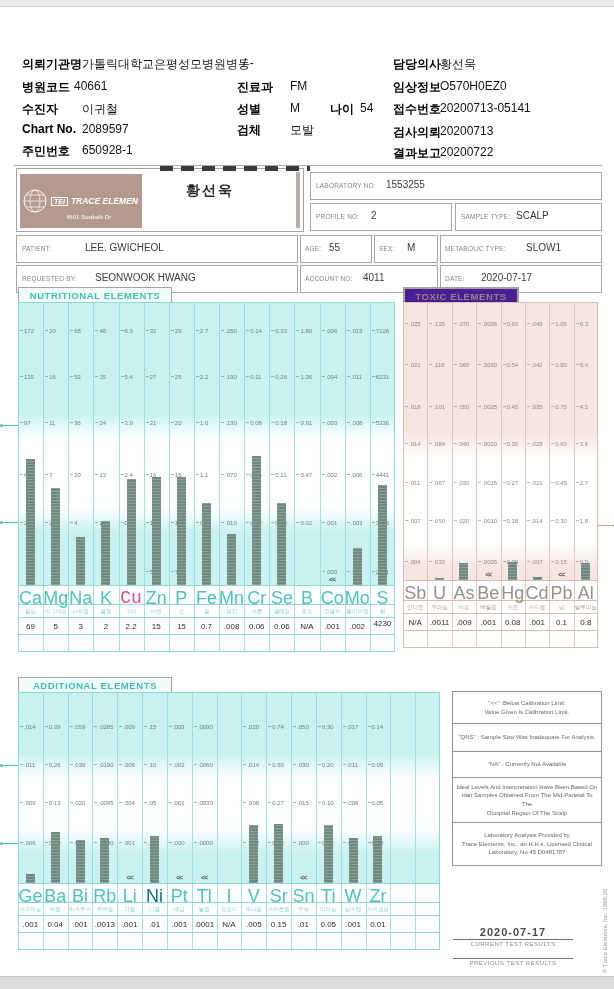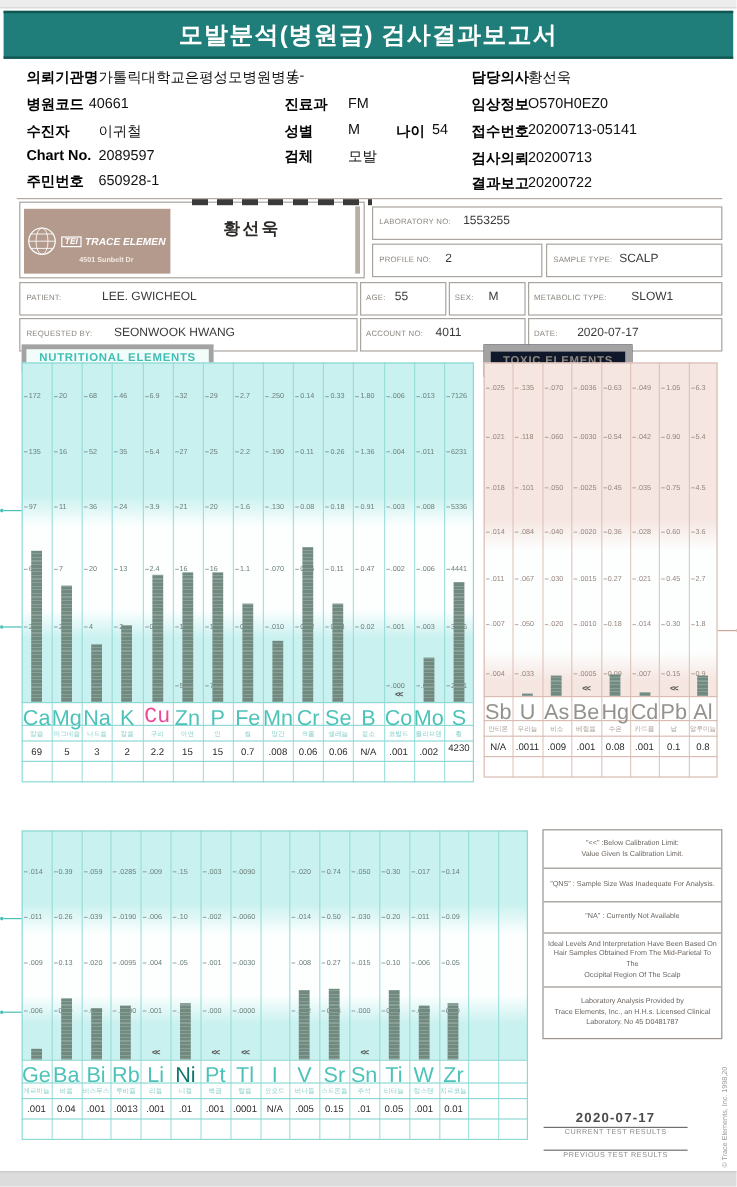--- a/index.html
+++ b/index.html
@@ -23,22 +23,22 @@
   .logo-block{left:20px;top:174px;width:118px;height:50px;background:#b39a8c;display:flex;align-items:center;padding:2px;}
   .logo-name{color:#fff;font-size:8.5px;font-style:italic;font-weight:bold;white-space:nowrap;}
   .logo-addr{position:absolute;left:46px;top:40px;color:#f4e9e2;font-size:6px;font-weight:bold;white-space:nowrap;}
   .tei-badge{background:#b39a8c;border:1px solid #fff;color:#fff;font-size:7px;font-weight:bold;font-style:italic;padding:0 2px;margin:0 3px;}
   .stamp{left:150px;top:182px;width:120px;text-align:center;font-size:14px;font-weight:bold;color:#2e2a28;letter-spacing:2px;}
   .cutline{left:160px;top:166px;width:150px;height:5px;
            background:repeating-linear-gradient(90deg,#3a3a3a 0 13px,transparent 13px 21px);}
   .vbar{left:296px;top:172px;width:4px;height:56px;background:#b7aea6;}
   
   .ctitle{height:15px;display:flex;align-items:center;justify-content:center;font-weight:bold;font-size:9.5px;letter-spacing:.6px;white-space:nowrap;}
-  .ctitle.teal{border:4px solid #a3a3a3;background:#f2fcfb;color:#3fbfb4;}
-  .ctitle.tox{border:6px solid #a3a3a3;background:#0f172a;color:#8f8880;}
+  .ctitle.teal{border:1px solid #a3a3a3;background:#f2fcfb;color:#3fbfb4;}
+  .ctitle.tox{border:2px solid #a3a3a3;background:#4c1d95;color:#8f8880;}
   
   .notes{left:452px;top:691px;width:148px;border:1px solid #9a948e;background:#fff;}
   .note-cell{border-bottom:1px solid #9a948e;display:flex;align-items:center;justify-content:center;
              font-size:6px;color:#6b6560;text-align:center;white-space:pre-line;padding:2px 3px;line-height:1.45;}
   .note-cell:last-child{border-bottom:none;}
   
   .fdate{font-size:11px;font-weight:bold;color:#4a4a4a;letter-spacing:1px;text-align:center;}
   .fline{height:1px;background:#6f6f6f;}
   .fcap{font-size:6px;color:#8a8a8a;letter-spacing:.5px;text-align:center;}
   .copyright{right:-56px;top:905px;width:130px;transform:rotate(-90deg);transform-origin:center;
@@ -54,23 +54,20 @@
   .belowmark{position:absolute;text-align:center;font-size:7px;font-weight:bold;color:#555;letter-spacing:-1px;}
   .mline{position:absolute;height:1px;}
   .mdot{position:absolute;width:3px;height:3px;border-radius:50%;}
 </style>
 </head>
 <body>
 
 <div id="page">
   <div class="abs strip-top"></div>
 
-  <div class="abs hdr">
-    <span class="hdr-title">모발분석(병원급) 검사결과보고서</span>
-  </div>
 
   <div>
     <span class="abs lab" style="left:22px;top:56px">의뢰기관명</span>
     <span class="abs val" style="left:82px;top:56px">가톨릭대학교은평성모병원병동</span>
     <span class="abs val" style="left:243px;top:56px">/ -</span>
     <span class="abs lab" style="left:22px;top:79px">병원코드</span>
     <span class="abs val" style="left:74px;top:79px">40661</span>
     <span class="abs lab" style="left:22px;top:101px">수진자</span>
     <span class="abs val" style="left:82px;top:101px">이귀철</span>
     <span class="abs lab" style="left:22px;top:122px">Chart No.</span>
@@ -153,20 +150,21 @@
       <span class="abs scan-val" style="left:62px;top:6px">4011</span>
     </div>
     <div class="abs scan-border" style="left:440px;top:265px;width:160px;height:26px">
       <span class="abs scan-lab" style="left:4px;top:9px">DATE:</span>
       <span class="abs scan-val" style="left:40px;top:6px">2020-07-17</span>
     </div>
   </div>
 
   <div class="abs ctitle teal" style="left:18px;top:287px;width:152px">NUTRITIONAL ELEMENTS</div>
   <div class="abs ctitle tox" style="left:403px;top:287px;width:112px">TOXIC ELEMENTS</div>
+  <div class="abs ctitle teal" style="left:18px;top:677px;width:152px">ADDITIONAL ELEMENTS</div>
 
   <div id="charts-layer" class="abs" style="left:0;top:0;width:614px;height:989px">
       <div style="position: absolute; left: 18px; top: 302px; width: 377px; height: 283px; background: linear-gradient(rgb(201, 241, 239) 0px, rgb(201, 241, 239) 111px, rgb(253, 255, 255) 137px, rgb(253, 255, 255) 206px, rgb(201, 241, 239) 230px, rgb(201, 241, 239) 100%);"></div>
       <div style="position: absolute; left: 18px; top: 585px; width: 377px; height: 1px; background: rgb(142, 217, 212);"></div>
       <div style="position: absolute; left: 18px; top: 604px; width: 377px; height: 1px; background: rgb(142, 217, 212);"></div>
       <div style="position: absolute; left: 18px; top: 617px; width: 377px; height: 1px; background: rgb(142, 217, 212);"></div>
       <div style="position: absolute; left: 18px; top: 634px; width: 377px; height: 1px; background: rgb(142, 217, 212);"></div>
       <div style="position: absolute; left: 18px; top: 302px; width: 377px; height: 350px; border: 1px solid rgb(142, 217, 212); box-sizing: border-box;"></div>
       <div class="tick" style="position: absolute; left: 24px; top: 328px; color: rgb(109, 128, 126);">172</div>
       <div class="tick" style="position: absolute; left: 24px; top: 374px; color: rgb(109, 128, 126);">135</div>

